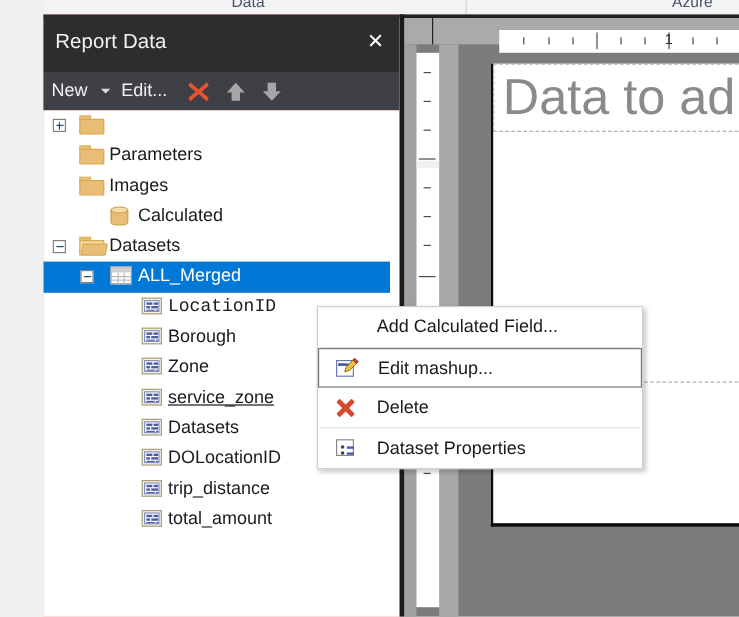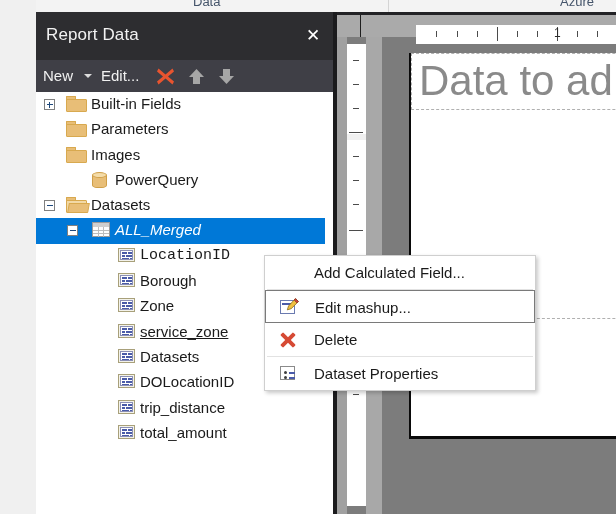--- a/index.html
+++ b/index.html
@@ -538,52 +538,51 @@
       </div>
     </div>
 
     <div class="tree" id="tree">
         <div class="tree-row" style="top: 0px;">
           <div class="expander plus" style="left: 8px;"></div>
           <div class="ico ico-folder" style="left: 30px;">
             <div class="ft"></div>
             <div class="fb"></div>
           </div>
-          <div class="tree-label" style="left: 55px;">Built-in Fields</div>
         </div>
         <div class="tree-row" style="top: 0px;">
           <div class="ico ico-folder" style="left: 30px;">
             <div class="ft"></div>
             <div class="fb"></div>
           </div>
           <div class="tree-label" style="left: 55px;">Parameters</div>
         </div>
         <div class="tree-row" style="top: 0px;">
           <div class="ico ico-folder" style="left: 30px;">
             <div class="ft"></div>
             <div class="fb"></div>
           </div>
           <div class="tree-label" style="left: 55px;">Images</div>
         </div>
         <div class="tree-row" style="top: 0px;">
           <div class="ico ico-db" style="left: 56px;">
             <div class="dbody"></div>
             <div class="dtop"></div>
           </div>
-          <div class="tree-label" style="left: 79px;">PowerQuery</div>
+          <div class="tree-label" style="left: 79px;">Calculated</div>
         </div>
         <div class="tree-row" style="top: 0px;">
           <div class="expander" style="left: 8px;"></div>
           <div class="ico ico-folder open" style="left: 30px;">
             <div class="ft"></div>
             <div class="fb"></div>
           </div>
           <div class="tree-label" style="left: 55px;">Datasets</div>
         </div>
-        <div class="tree-row selected" style="top: 0px; width: 297px; background: rgb(0, 120, 215); font-style: italic;">
+        <div class="tree-row selected" style="top: 0px; width: 297px; background: rgb(0, 120, 215);">
           <div class="expander" style="left: 31px;"></div>
           <div class="ico ico-grid" style="left: 56px;">
             <div class="ghdr"></div>
             <div class="gv" style="left: 5px;"></div>
             <div class="gv" style="left: 10px;"></div>
             <div class="gh" style="top: 7px;"></div>
             <div class="gh" style="top: 10px;"></div>
           </div>
           <div class="tree-label" style="left: 79px;">ALL_Merged</div>
         </div>

